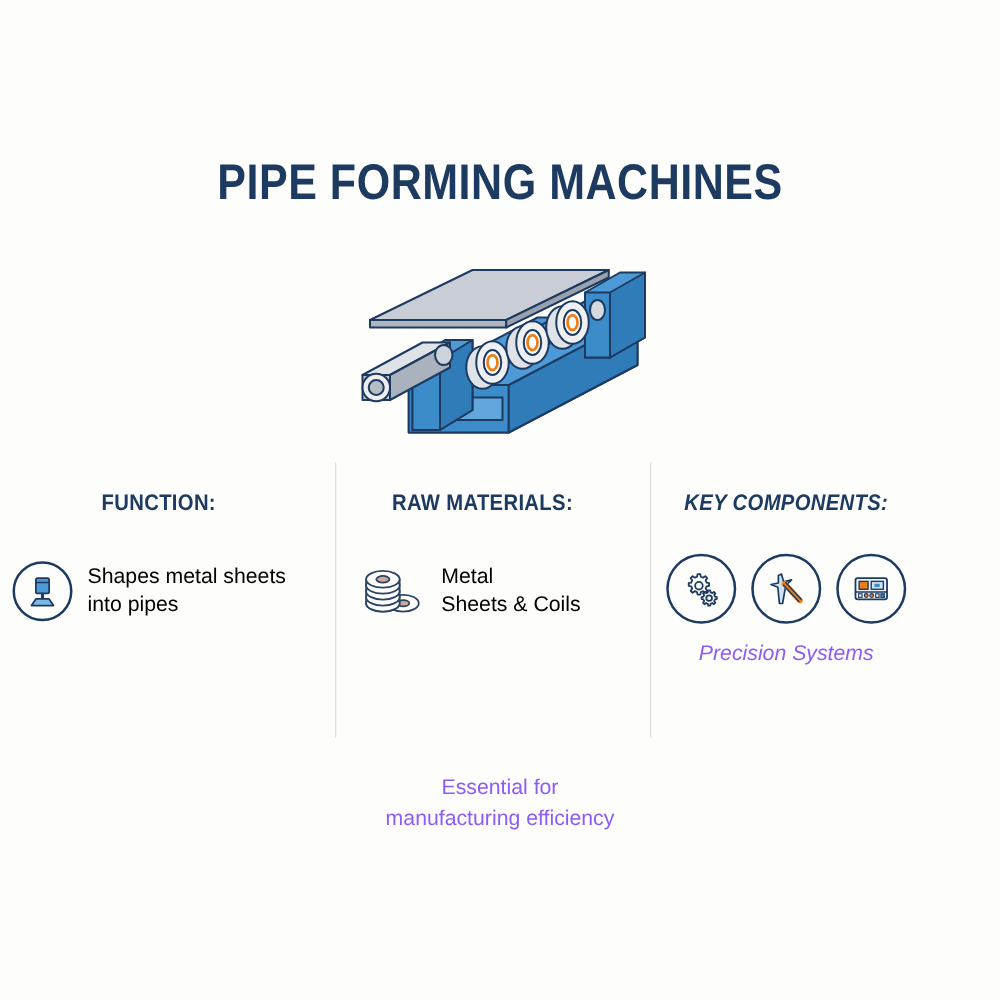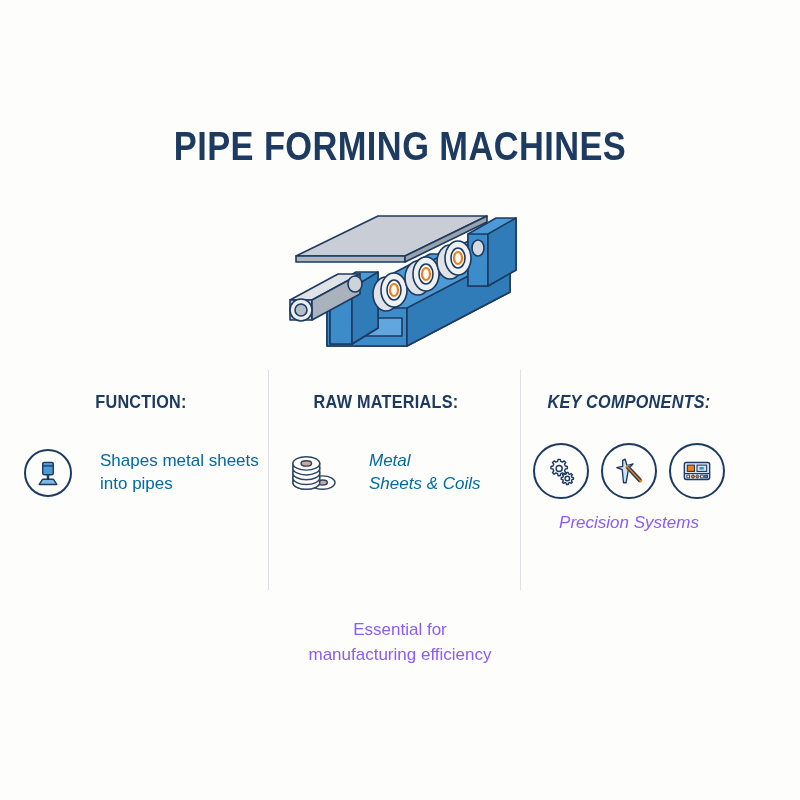--- a/index.html
+++ b/index.html
@@ -56,48 +56,48 @@
     background: #dcdfe4;
   }
   .divider.left  { left: 268px; }
   .divider.right { left: 520px; }
 
   
   .col {
     position: absolute;
     top: 392px;
   }
-  .col-function    { left: 22px;  width: 238px; }
+  .col-function    { left: 8px;  width: 238px; }
   .col-materials   { left: 271px; width: 230px; }
   .col-components  { left: 504px; width: 250px; font-style: italic; }
 
   .col-head {
     color: #1d3a60;
     font-family: "Liberation Sans Narrow", "Liberation Sans", sans-serif;
     font-weight: bold;
     font-size: 18px;
     letter-spacing: 0.3px;
     text-align: center;
     transform: scaleX(0.9);
     white-space: nowrap;
   }
 
   .row {
     display: flex;
     align-items: center;
     margin-top: 36px;
   }
   .col-function .row  { padding-left: 2px; }
-  .col-materials .row { padding-left: 14px; font-style: italic; }
+  .col-materials .row { padding-left: 14px; }
 
   .row-text {
-    color: #0369a1;
+    color: #000000;
     font-size: 17px;
     line-height: 1.35;
-    margin-left: 28px;
+    margin-left: 12px;
     white-space: pre-line;
   }
 
   .icon-circle {
     flex: 0 0 auto;
     width: 48px;
     height: 48px;
     border: 2.5px solid #1d3a60;
     border-radius: 50%;
     display: flex;

